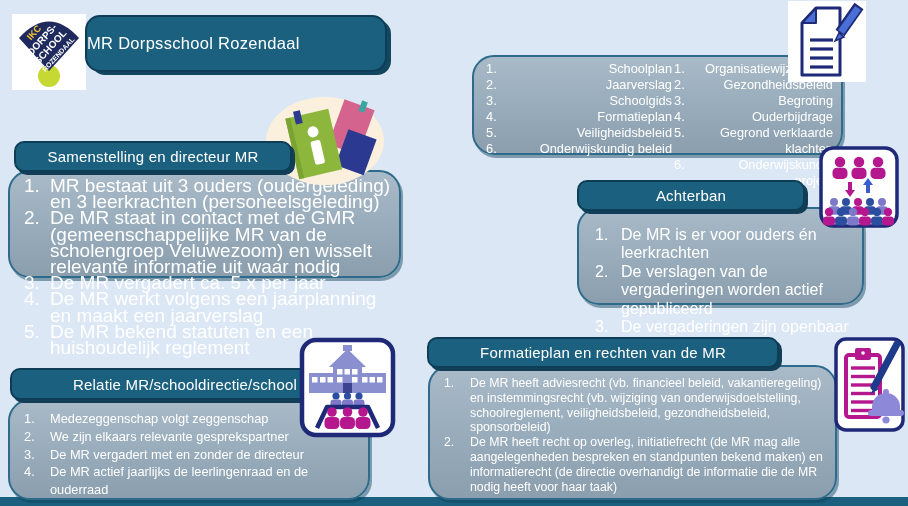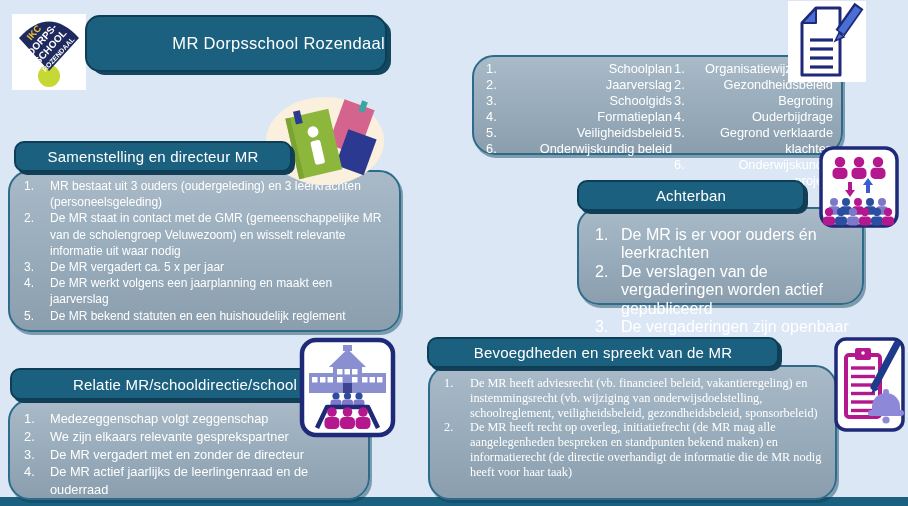--- a/index.html
+++ b/index.html
@@ -22,55 +22,55 @@
   .panel ol{list-style:none;margin:0;padding:0;counter-reset:n;}
   .panel li{counter-increment:n;position:relative;padding-left:28px;}
   .panel li::before{content:counter(n) ".";position:absolute;left:2px;top:0;}
   .panel ul{list-style:none;margin:0;padding:0;}
   .iconbox{position:absolute;}
 
   
   #title-box{
     position:absolute;left:85px;top:15px;width:302px;height:57px;
     background:#1b617f;border:2px solid #0e3e56;border-radius:15px;
-    box-shadow:5px 4px 0 -1px #12475f;display:flex;align-items:center;justify-content:flex-end;
+    box-shadow:5px 4px 0 -1px #12475f;display:flex;align-items:center;justify-content:flex-start;
     color:#fff;font-size:16.5px;letter-spacing:.3px;box-sizing:border-box;
   }
   #logo{position:absolute;left:12px;top:14px;}
 
   
   #onderwerpen-hdr{left:468px;top:27px;width:218px;height:31px;z-index:3;}
   #onderwerpen-panel{left:472px;top:55px;width:371px;height:100px;padding:4px 8px 0 10px;z-index:1;text-align:right;}
   #onderwerpen-panel .cols{display:flex;font-size:12.8px;line-height:16px;}
   #onderwerpen-panel .colL{width:188px;}
   #onderwerpen-panel .colR{flex:1;}
   #notepad-icon{left:788px;top:1px;z-index:2;}
 
   
   #samenstelling-hdr{left:14px;top:141px;width:278px;height:31px;z-index:3;}
-  #samenstelling-panel{left:8px;top:170px;width:393px;height:162px;padding:6px 8px 0 12px;
-    font-size:12px;line-height:16.2px;z-index:1;}
+  #samenstelling-panel{left:8px;top:170px;width:393px;height:108px;padding:6px 8px 0 12px;
+    font-size:19px;line-height:16.2px;z-index:1;}
   #books-icon{left:262px;top:95px;z-index:2;}
 
   
   #achterban-hdr{left:577px;top:180px;width:228px;height:31px;z-index:3;}
   #achterban-panel{left:577px;top:207px;width:287px;height:98px;padding:17px 8px 0 14px;
     font-size:16px;line-height:18.4px;z-index:1;}
   #audience-icon{left:819px;top:146px;z-index:2;}
 
   
   #relatie-hdr{left:10px;top:368px;width:350px;height:32px;z-index:2;}
   #relatie-panel{left:8px;top:399px;width:362px;height:101px;padding:9px 8px 0 12px;
     font-size:12.8px;line-height:17.8px;z-index:1;}
   #school-icon{left:299px;top:337px;z-index:3;}
 
   
   #bevoegdheden-hdr{left:427px;top:337px;width:352px;height:31px;z-index:3;}
   #bevoegdheden-panel{left:428px;top:365px;width:409px;height:135px;padding:9px 6px 0 12px;
-    font-size:12.3px;line-height:14.8px;z-index:1;font-family:Liberation Serif, serif;}
+    font-size:12.3px;line-height:14.8px;z-index:1;}
   #clipboard-icon{left:834px;top:337px;z-index:2;}
 
   #bottom-bar{position:absolute;left:0;top:497px;width:908px;height:9px;background:#1b617f;}
 </style>
 </head>
 <body>
 
 <div id="canvas">
 
   <svg width="0" height="0" style="position:absolute">
@@ -248,21 +248,21 @@
       <circle cx="33" cy="75" r="4.8"></circle>
         <rect x="25.5" y="80" width="15" height="12" rx="4.5"></rect>
       <circle cx="48.5" cy="75" r="4.8"></circle>
         <rect x="41" y="80" width="15" height="12" rx="4.5"></rect>
       <circle cx="64" cy="75" r="4.8"></circle>
         <rect x="56.5" y="80" width="15" height="12" rx="4.5"></rect>
     </g>
   </svg>
 
   <div class="hdr" id="bevoegdheden-hdr">
-    <span>Bevoegdheden en spreekt van de MR</span>
+    <span>Formatieplan en rechten van de MR</span>
   </div>
   <div class="panel" id="bevoegdheden-panel">
     <ol>
       <li>De MR heeft adviesrecht (vb. financieel beleid, vakantieregeling) en instemmingsrecht (vb. wijziging van onderwijsdoelstelling, schoolreglement, veiligheidsbeleid, gezondheidsbeleid, sponsorbeleid)</li>
       <li>De MR heeft recht op overleg, initiatiefrecht (de MR mag alle aangelegenheden bespreken en standpunten bekend maken) en informatierecht (de directie overhandigt de informatie die de MR nodig heeft voor haar taak)</li>
     </ol>
   </div>
 
   <svg class="iconbox" id="clipboard-icon" width="71" height="95" viewBox="0 0 71 95">
     <rect x="2" y="2" width="67" height="91" rx="10" fill="#ffffff" stroke="#1e2a78" stroke-width="3.5"></rect>

